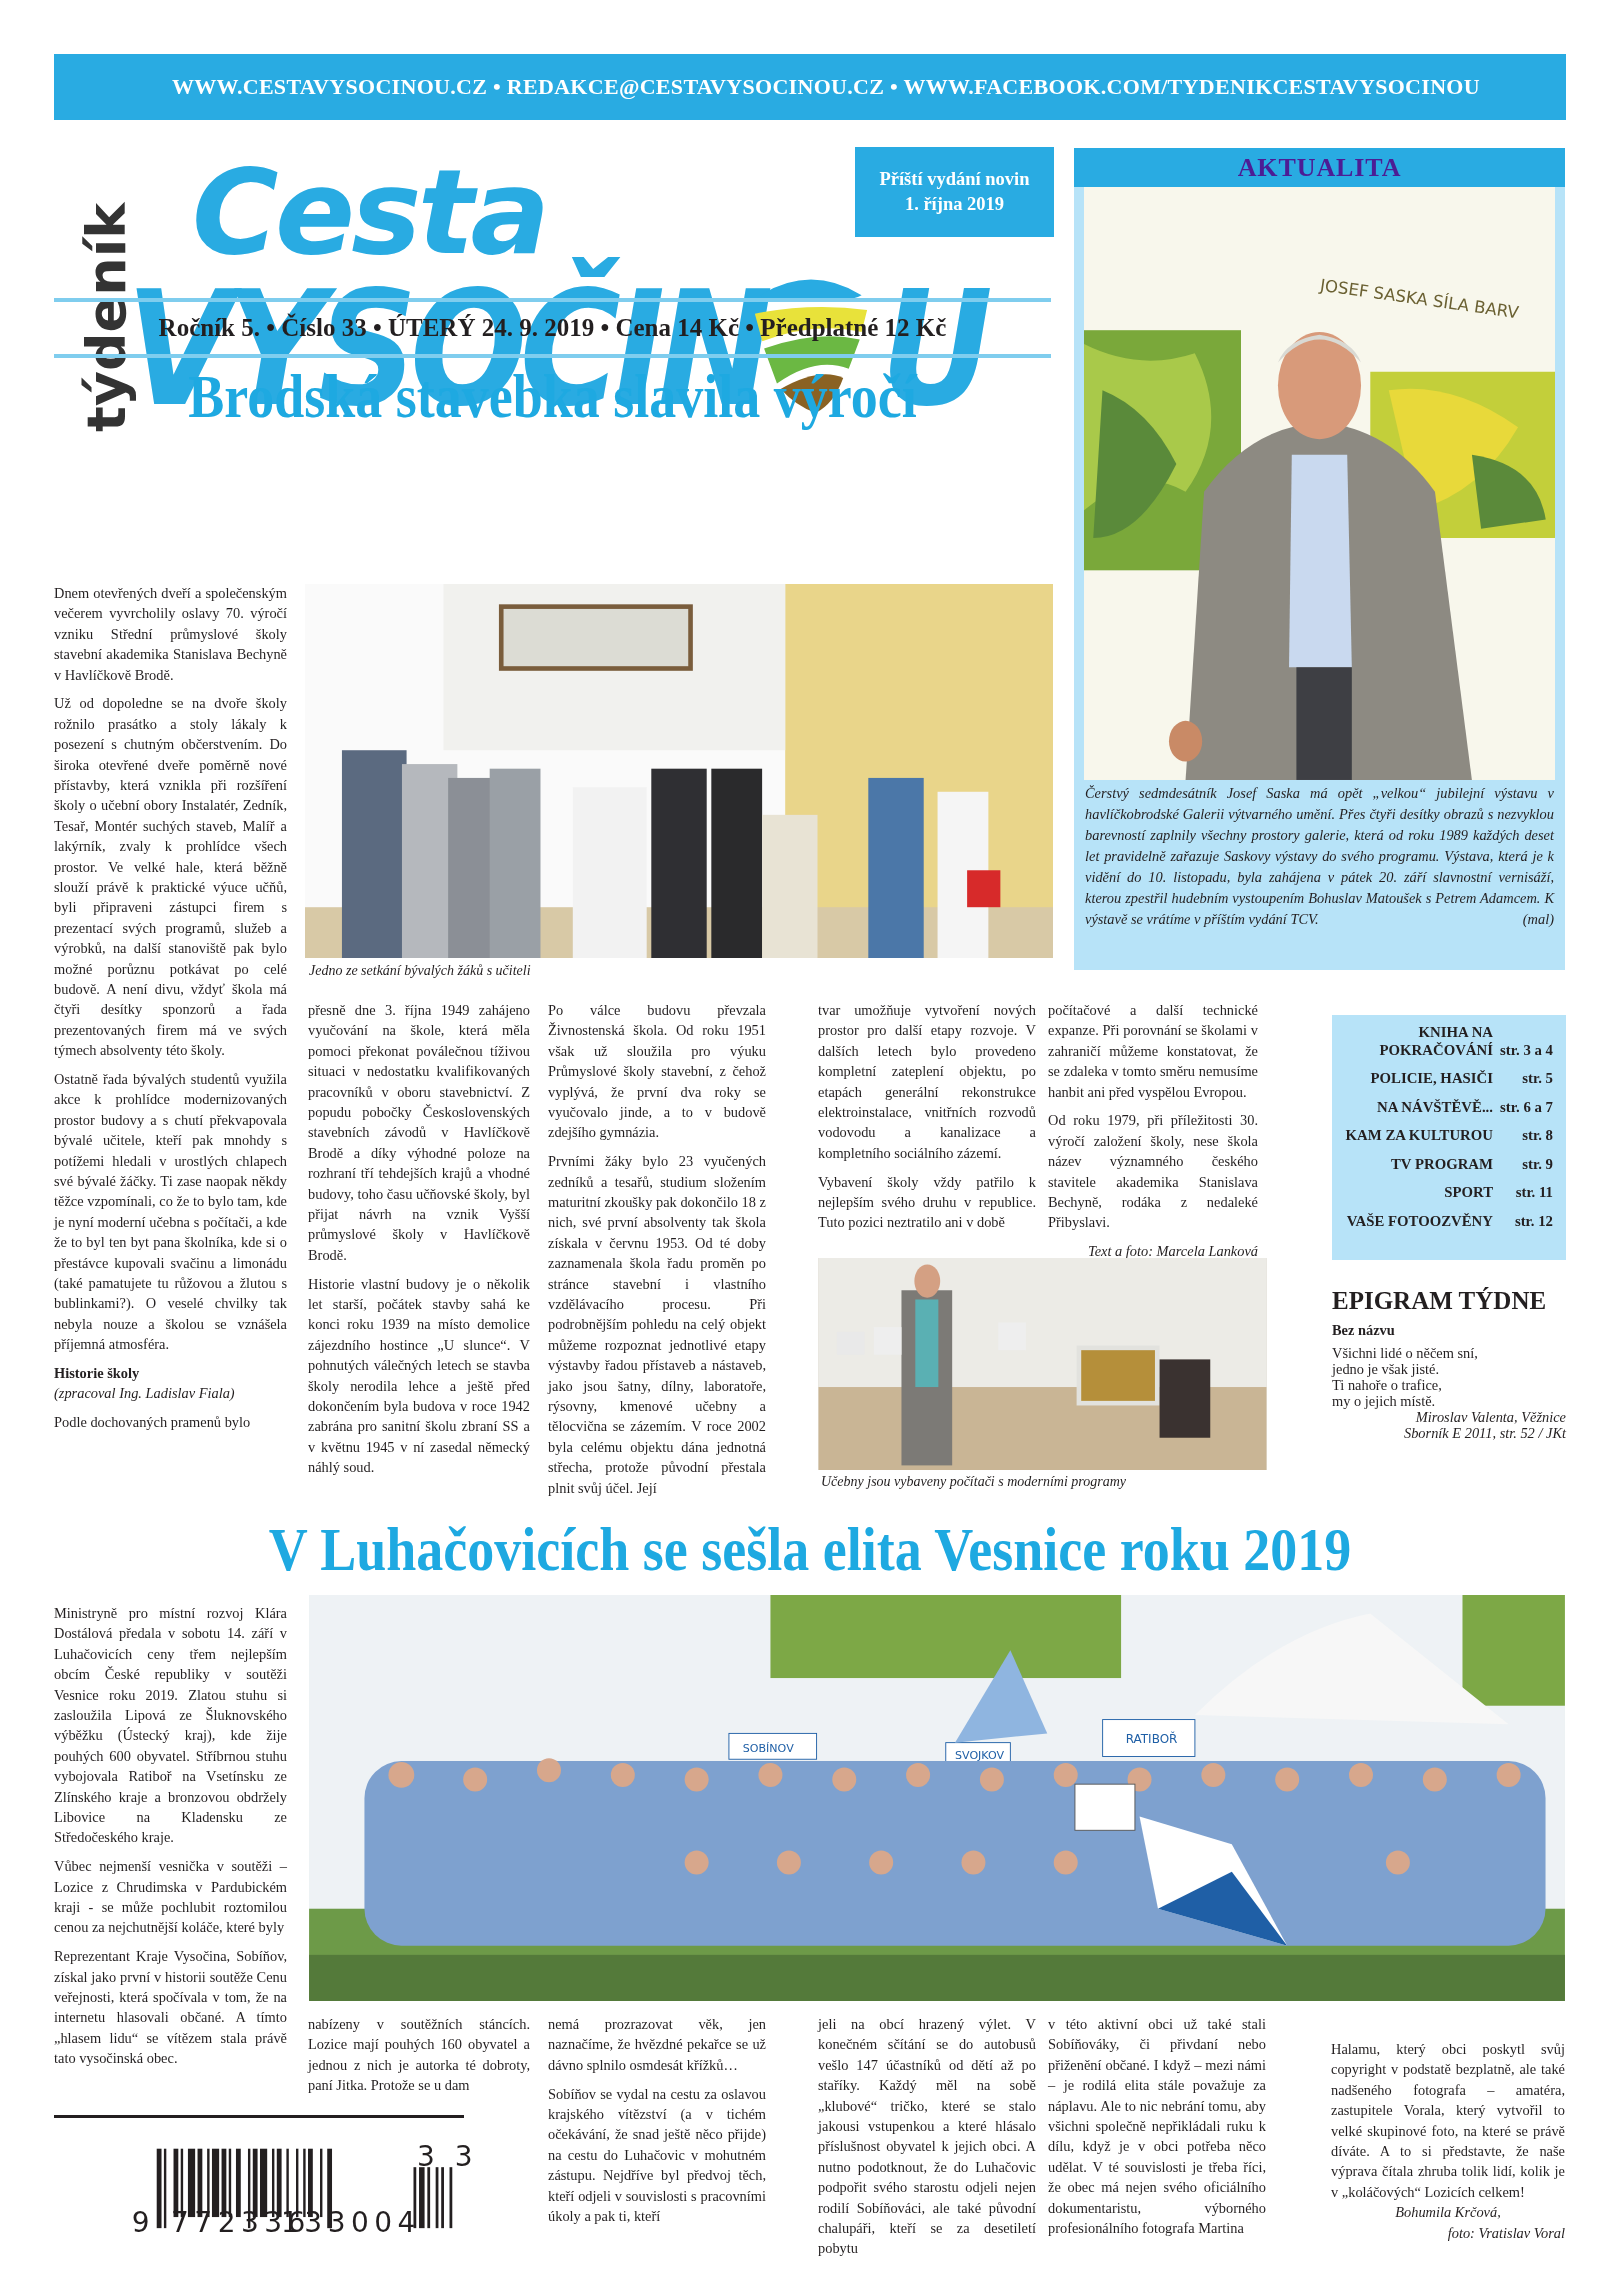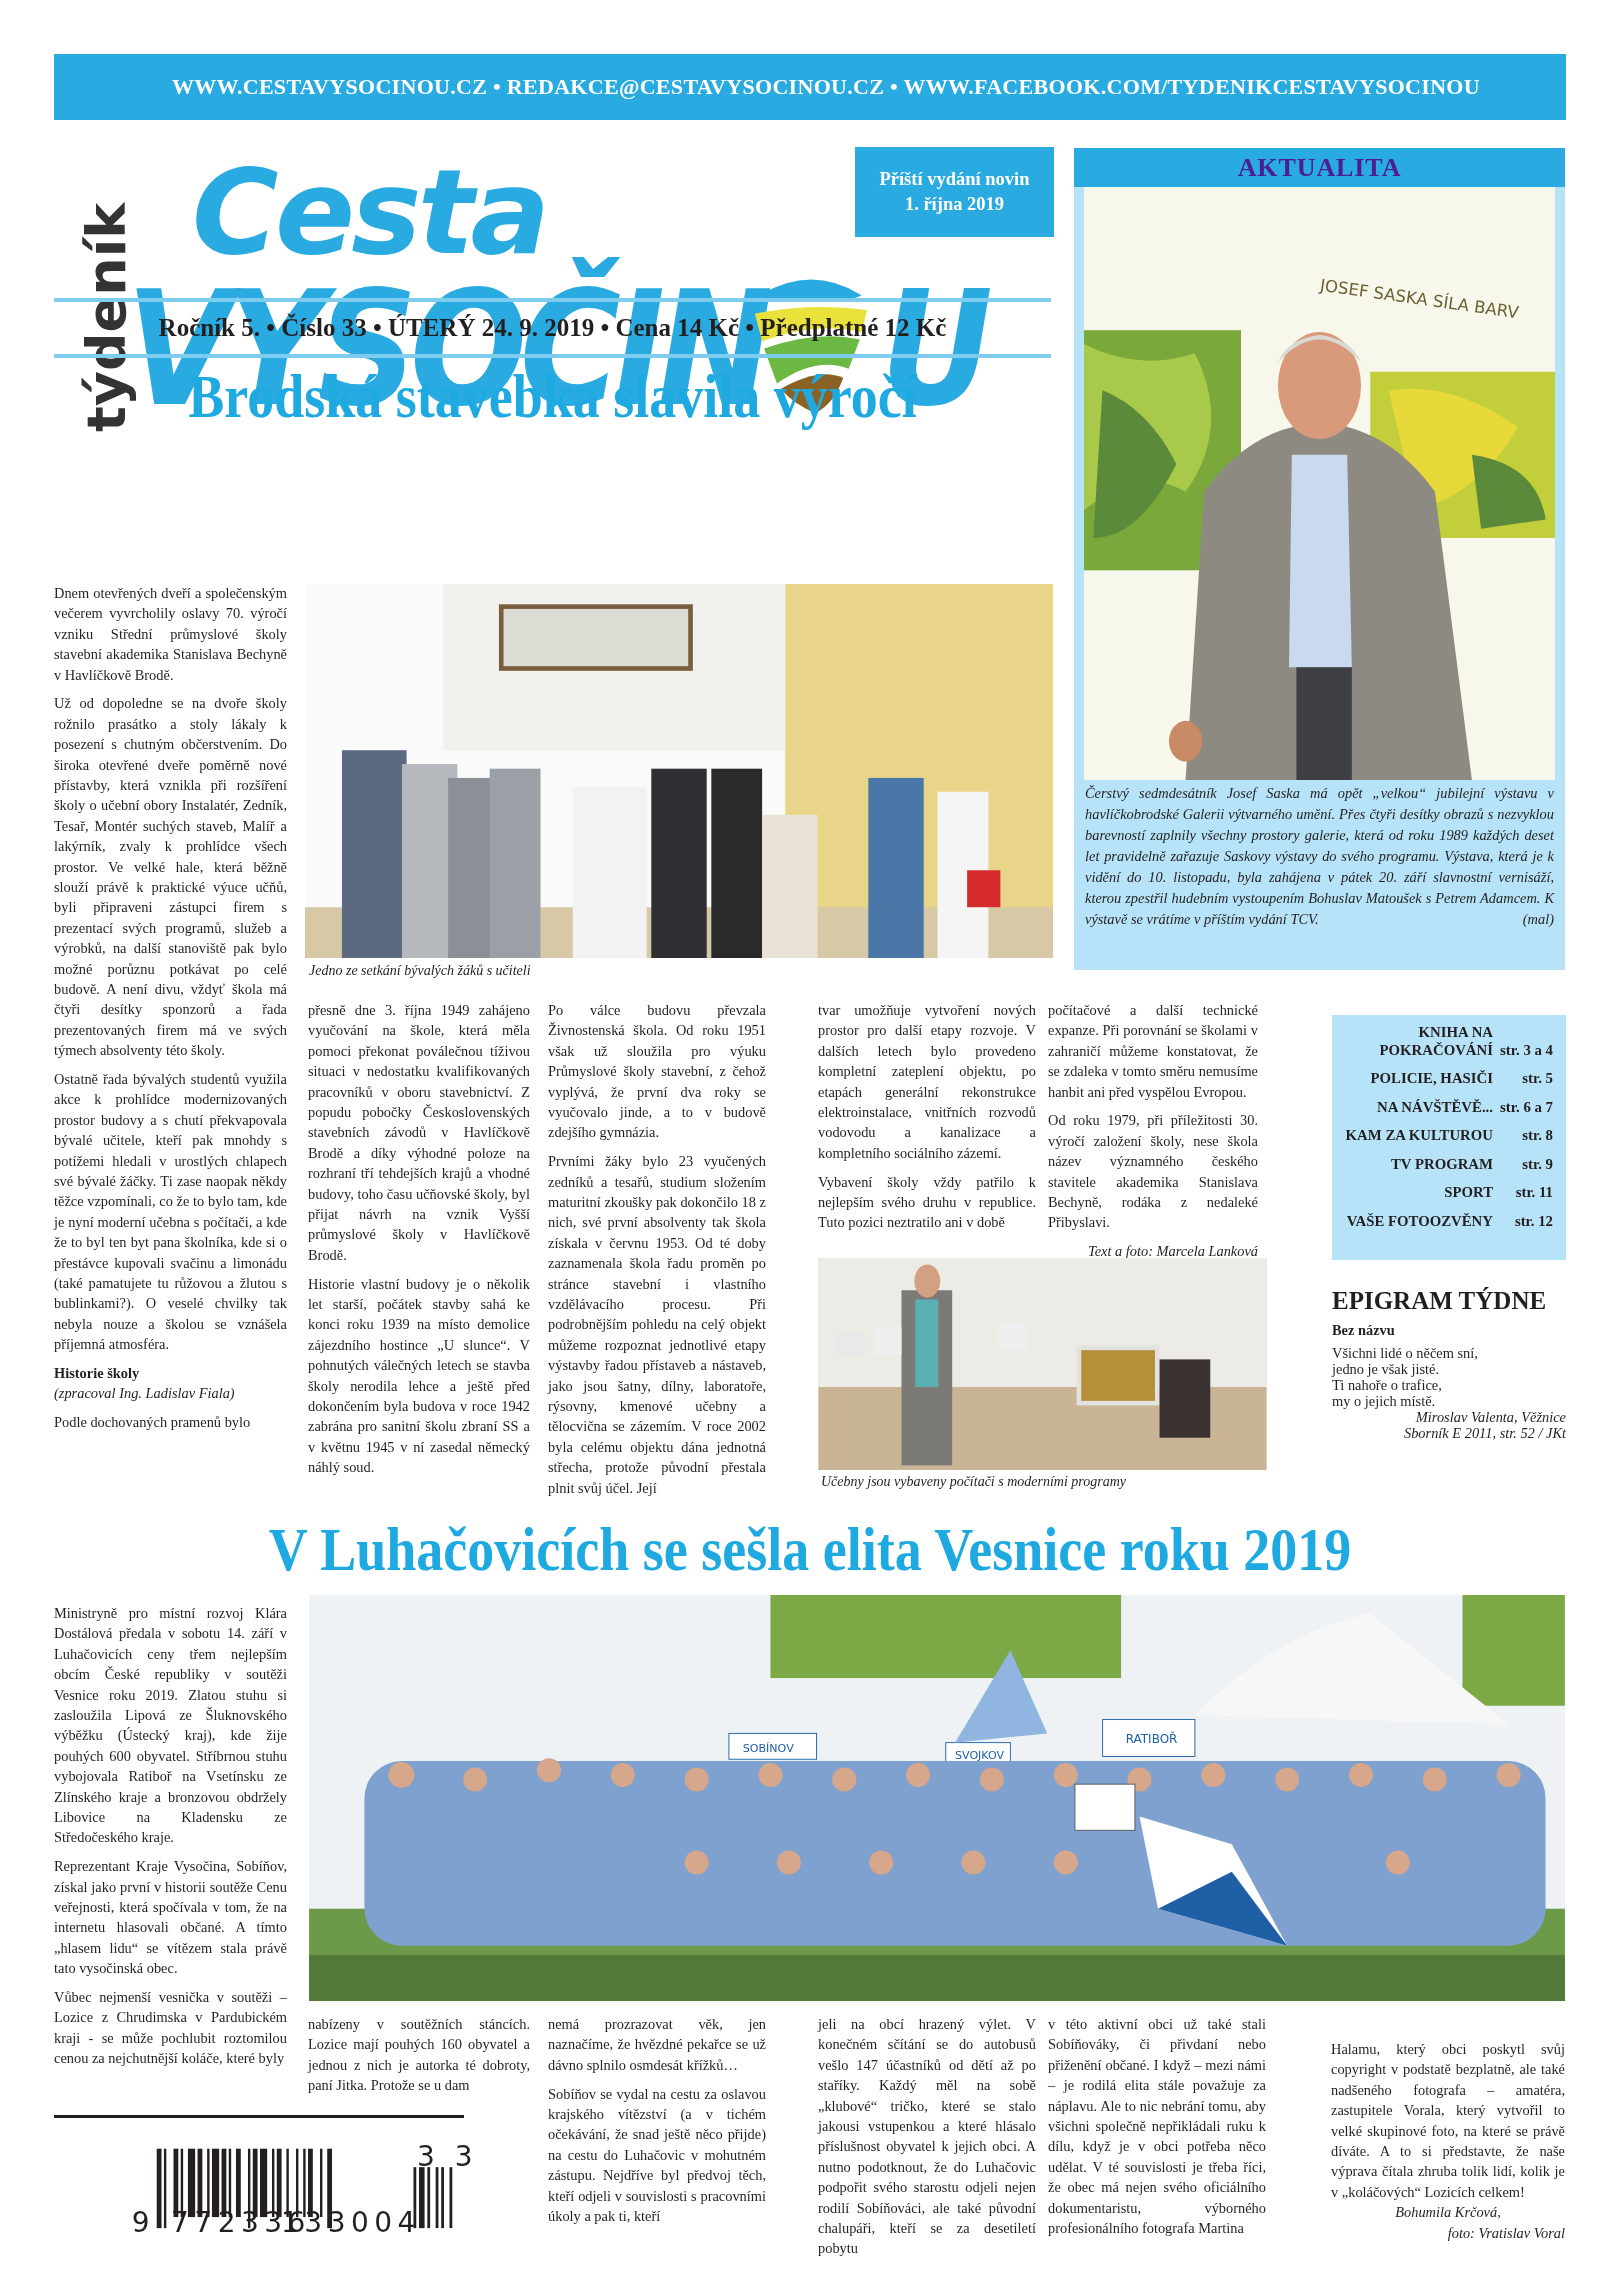--- a/index.html
+++ b/index.html
@@ -251,22 +251,22 @@
   <div class="a">
     <div>Miroslav Valenta, Věžnice</div>
     <div>Sborník E 2011, str. 52 / JKt</div>
   </div>
 </div>
 
 <div id="headline-2" class="abs headline">V Luhačovicích se sešla elita Vesnice roku 2019</div>
 
 <div class="abs col" style="left:54px;top:1603px;width:233px;">
   <p>Ministryně pro místní rozvoj Klára Dostálová předala v sobotu 14. září v Luhačovicích ceny třem nejlepším obcím České republiky v soutěži Vesnice roku 2019. Zlatou stuhu si zasloužila Lipová ze Šluknovského výběžku (Ústecký kraj), kde žije pouhých 600 obyvatel. Stříbrnou stuhu vybojovala Ratiboř na Vsetínsku ze Zlínského kraje a bronzovou obdržely Libovice na Kladensku ze Středočeského kraje.</p>
+  <p>Vůbec nejmenší vesnička v soutěži – Lozice z Chrudimska v Pardubickém kraji - se může pochlubit roztomilou cenou za nejchutnější koláče, které byly</p>
   <p>Reprezentant Kraje Vysočina, Sobíňov, získal jako první v historii soutěže Cenu veřejnosti, která spočívala v tom, že na internetu hlasovali občané. A tímto „hlasem lidu“ se vítězem stala právě tato vysočinská obec.</p>
-  <p>Vůbec nejmenší vesnička v soutěži – Lozice z Chrudimska v Pardubickém kraji - se může pochlubit roztomilou cenou za nejchutnější koláče, které byly</p>
 </div>
 
 <div class="photo-box" style="left:309px;top:1595px;width:1256px;height:406px;background:#dfe9ef;">
   <svg width="1256" height="406" viewBox="0 0 1361 440">
     <rect width="1361" height="440" fill="#eef2f5"></rect>
     <rect x="500" y="0" width="380" height="90" fill="#7da846"></rect>
     <rect x="1250" y="0" width="111" height="120" fill="#7da846"></rect>
     <path d="M960,130 Q1050,40 1150,20 L1300,140Z" fill="#f7f7f7"></path>
     <rect x="0" y="340" width="1361" height="100" fill="#6d9a48"></rect>
     <rect x="0" y="390" width="1361" height="50" fill="#547a3a"></rect>

